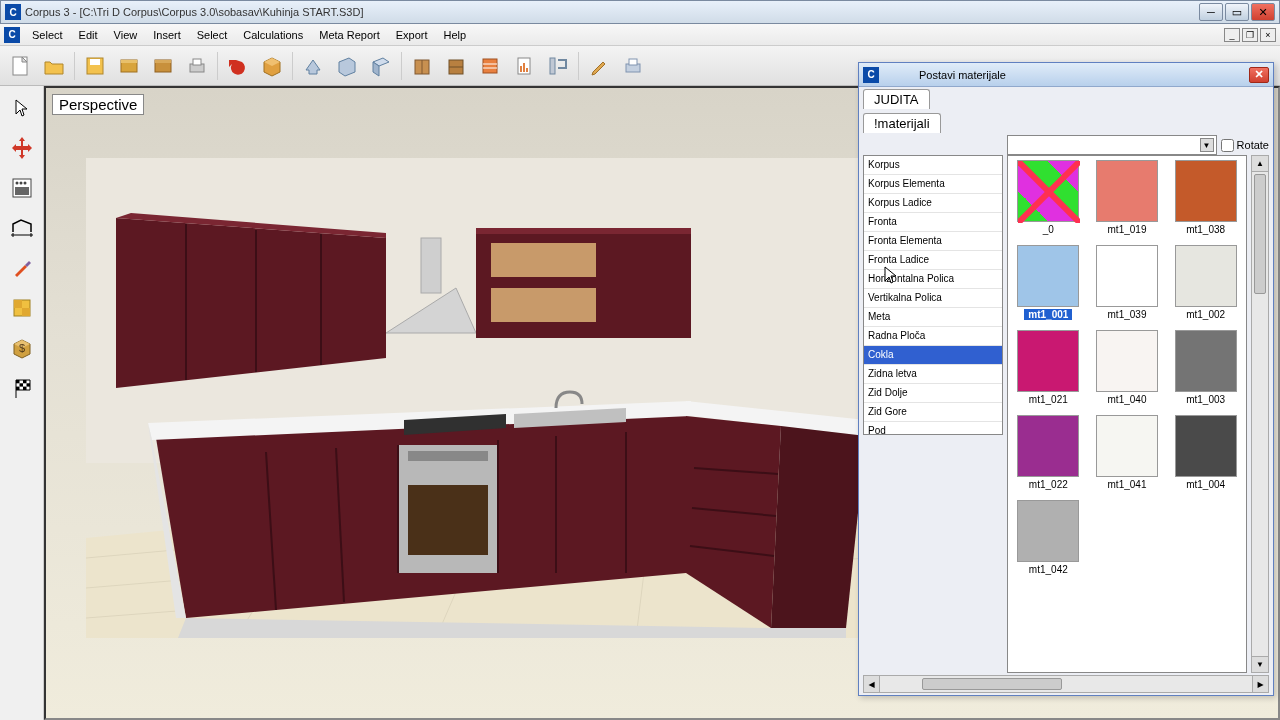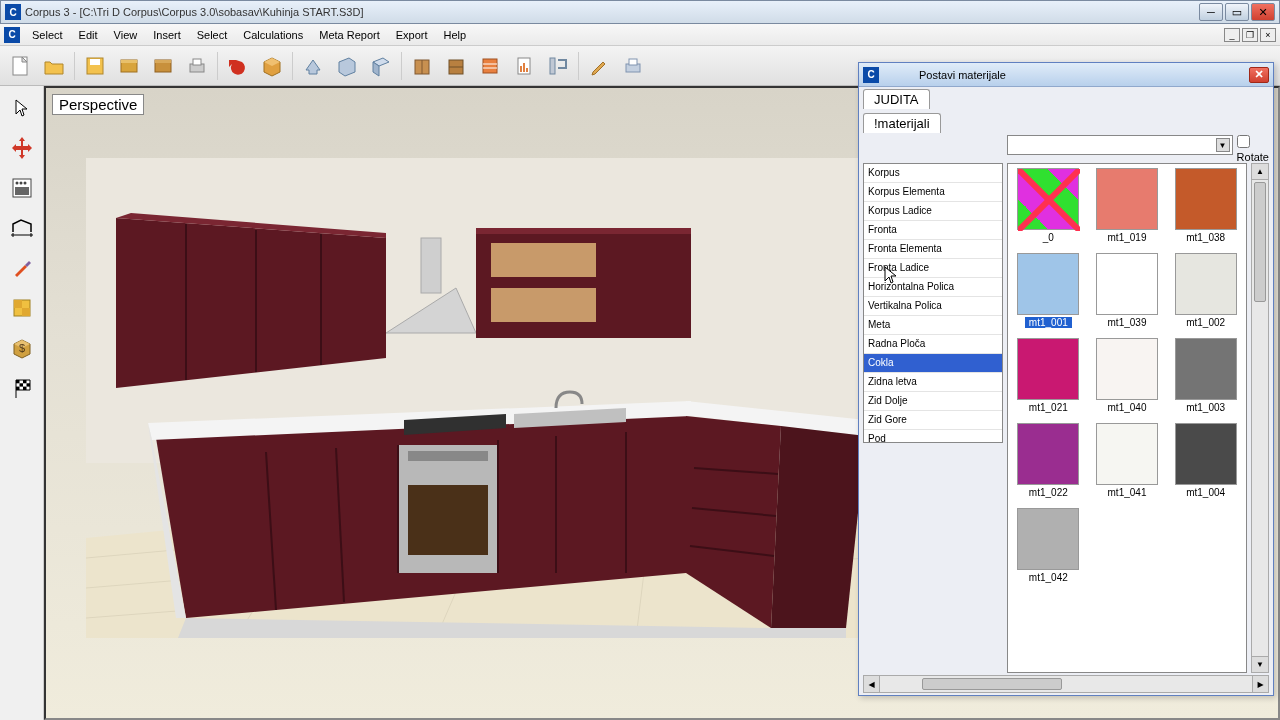--- a/index.html
+++ b/index.html
@@ -30,28 +30,28 @@
 .dialog .dtitle .txt { flex: 1; margin-left: 36px; }
 .dialog .dtitle .close { width: 20px; height: 16px; background: linear-gradient(to bottom, #f07060, #d04030); border: 1px solid #a02818; color: #fff; display: flex; align-items: center; justify-content: center; font-weight: bold; border-radius: 2px; cursor: pointer; }
 .dialog .tabrow { padding: 2px 4px 0 4px; }
 .dialog .tab { display: inline-block; background: #fff; border: 1px solid #999; border-bottom: none; padding: 2px 10px; font-size: 13px; border-radius: 3px 3px 0 0; }
 .dialog .body { flex: 1; padding: 2px 4px; display: flex; flex-direction: column; }
 .dialog .list { width: 140px; background: #fff; border: 1px solid #888; height: 280px; overflow-y: auto; }
 .dialog .list .litem { padding: 1px 4px; border-bottom: 1px solid #e4e4e4; cursor: pointer; font-size: 10px; line-height: 16px; }
 .dialog .list .litem.selected { background: #3060d0; color: #fff; }
 .dialog .combo { flex: 1; height: 20px; background: #fff; border: 1px solid #888; display: flex; align-items: center; justify-content: flex-end; padding-right: 2px; }
 .dialog .combo .arrow { width: 14px; height: 14px; background: #ddd; border: 1px solid #888; display:flex; align-items:center; justify-content:center; font-size:8px; }
-.dialog .chk { display: flex; align-items: flex-start; gap: 3px; flex-direction: column; }
+.dialog .chk { display: flex; align-items: center; gap: 3px; }
 .dialog .main2 { display: flex; gap: 4px; flex: 1; min-height: 0; }
 .dialog .swatchpane { flex: 1; background: #fff; border: 1px solid #888; padding: 4px; overflow-y: auto; position: relative; }
 .dialog .swgrid { display: grid; grid-template-columns: repeat(3, 1fr); gap: 10px 6px; }
 .dialog .swatch { display: flex; flex-direction: column; align-items: center; gap: 2px; cursor: pointer; }
 .dialog .swatch .box { width: 62px; height: 62px; border: 1px solid #999; }
 .dialog .swatch .lbl { font-size: 10px; padding: 0 4px; }
-.dialog .swatch.selected .lbl { background: #2060d0; color: #fff; }
+.dialog .swatch.selected .lbl { background: #2060d0; color: #fff; font-weight: bold; }
 .dialog .vscroll { width: 18px; background: #e8e8e8; border: 1px solid #aaa; display: flex; flex-direction: column; }
 .dialog .vscroll .sbtn { height: 16px; background: #ddd; border-bottom: 1px solid #aaa; display:flex; align-items:center; justify-content:center; font-size:8px; }
 .dialog .vscroll .sbtn:last-child { border-top: 1px solid #aaa; border-bottom: none; }
 .dialog .vscroll .thumb { height: 120px; background: #ccc; margin: 2px; border: 1px solid #999; border-radius: 2px; }
 .dialog .hscroll { height: 18px; background: #e8e8e8; border: 1px solid #aaa; margin-top: 2px; display:flex; }
 .dialog .hscroll .sbtn { width: 16px; display:flex;align-items:center;justify-content:center;font-size:8px; background:#ddd; border-right:1px solid #aaa;}
 .dialog .hscroll .sbtn:last-child { border-left:1px solid #aaa; border-right:none; }
 .dialog .hscroll .track { flex:1; display:flex; align-items:center; padding:2px; }
 .dialog .hscroll .thumb2 { width: 140px; height: 12px; background: #ccc; border:1px solid #999; border-radius:2px; margin-left: 40px; }
 svg { display: block; }

